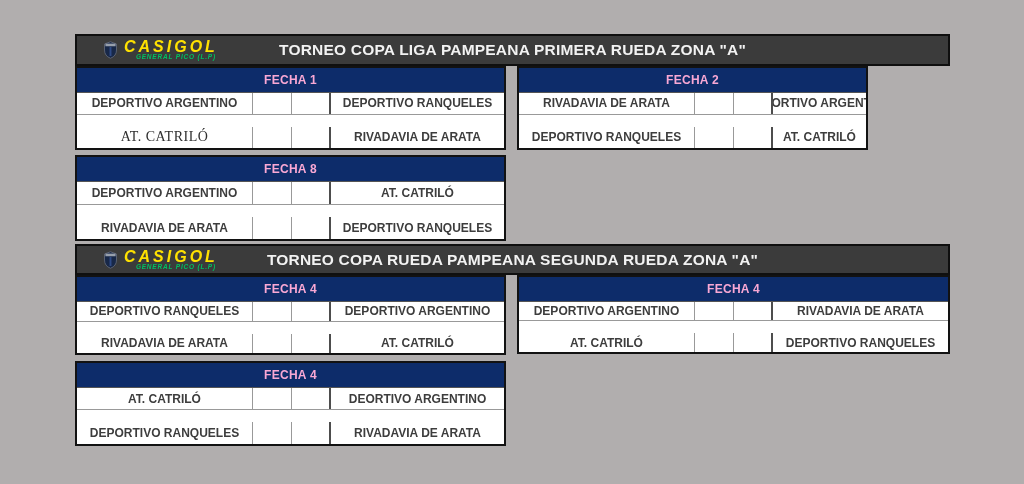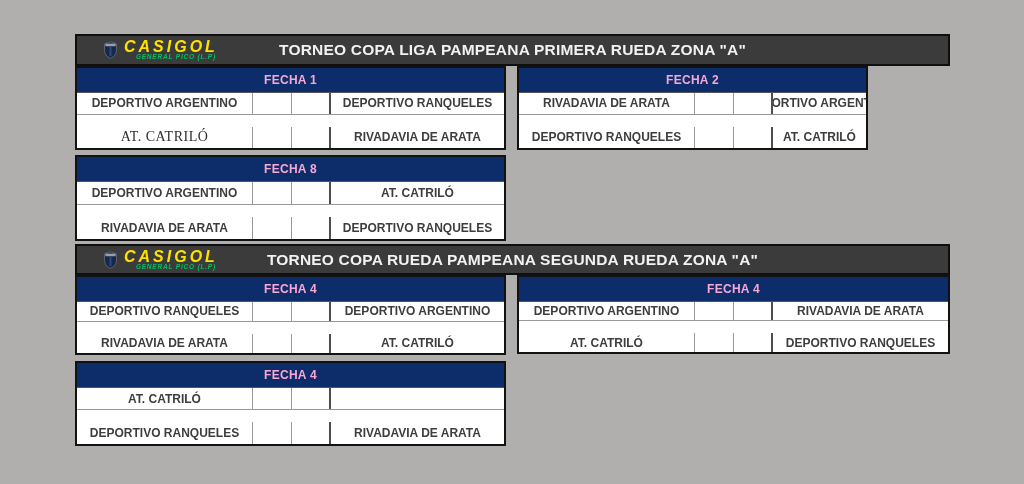--- a/index.html
+++ b/index.html
@@ -188,20 +188,21 @@
     </div>
   </div>
 
   <div class="tbl" style="left:75px;top:361px;width:431px;height:85px;">
     <div class="fecha">FECHA 4</div>
     <div class="rows">
       <div class="row top">
         <div class="cell b1">AT. CATRILÓ</div>
         <div class="cell b1"></div>
         <div class="cell b2"></div>
+        <div class="cell">DEORTIVO ARGENTINO</div>
       </div>
       <div class="row">
         <div class="cell b1">DEPORTIVO RANQUELES</div>
         <div class="cell b1"></div>
         <div class="cell b2"></div>
         <div class="cell">RIVADAVIA DE ARATA</div>
       </div>
     </div>
   </div>
 

